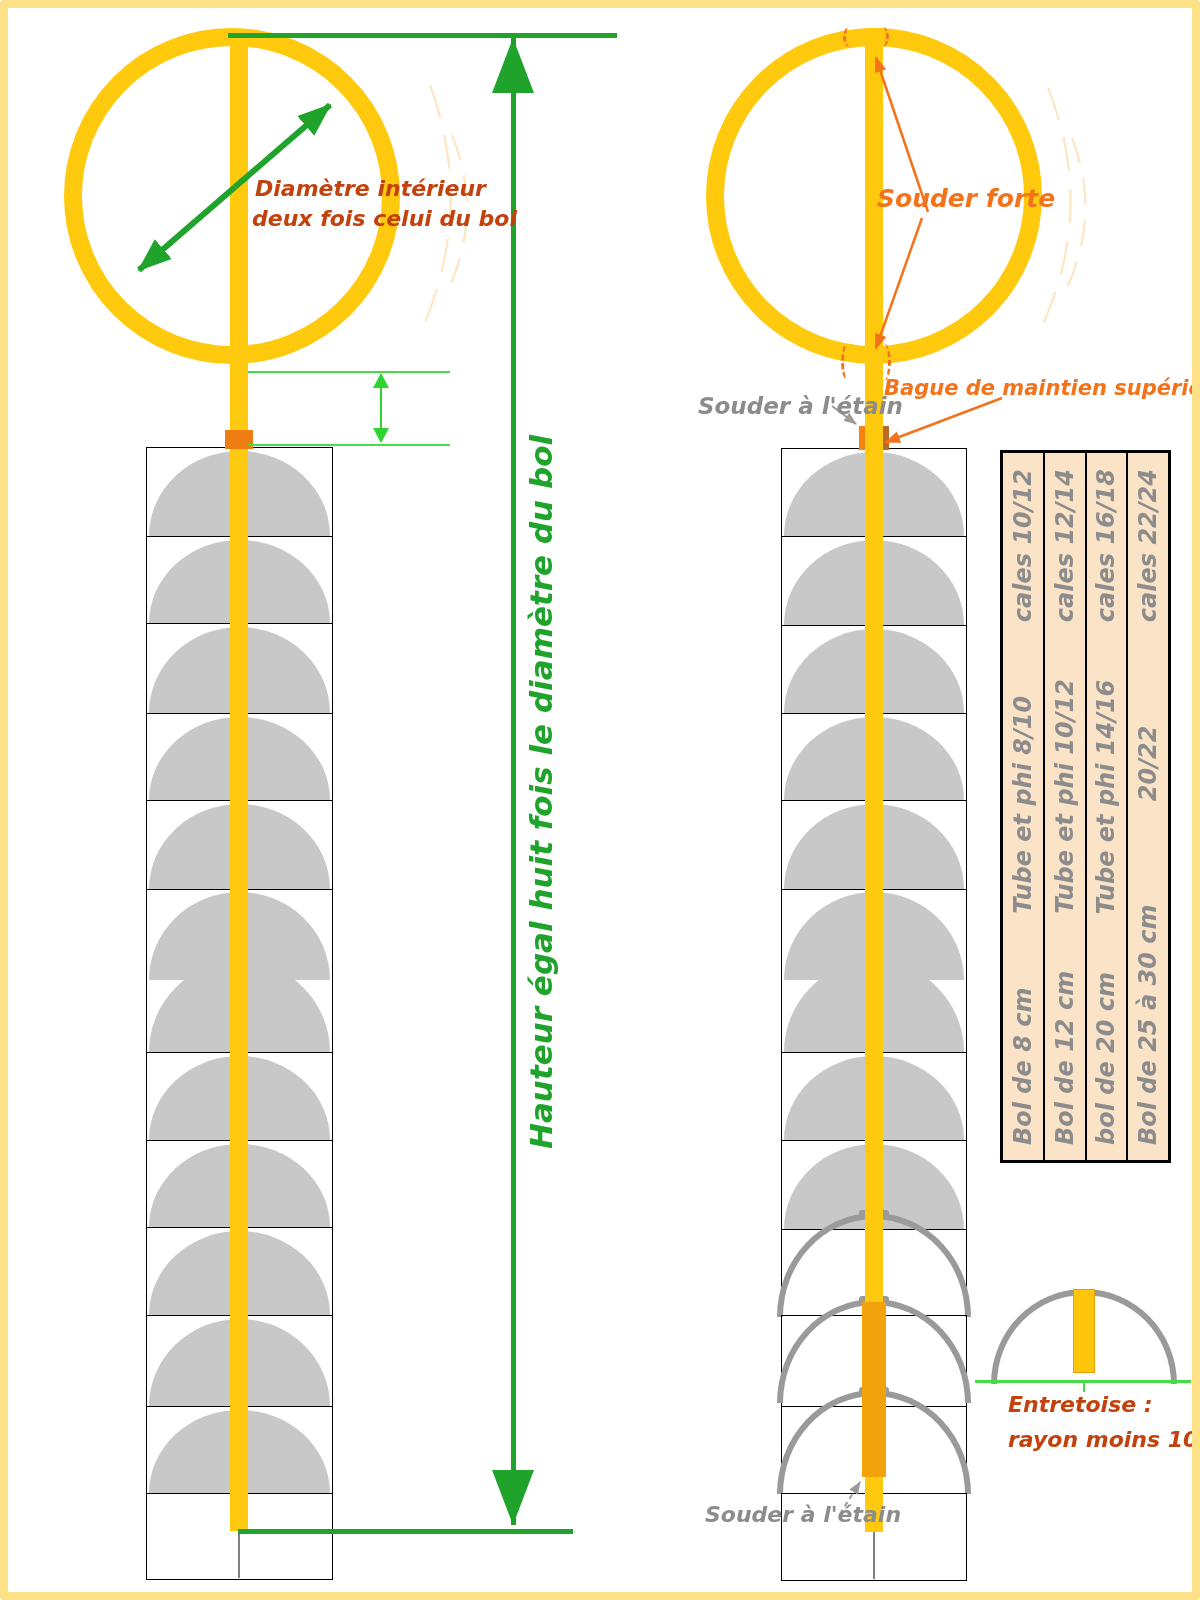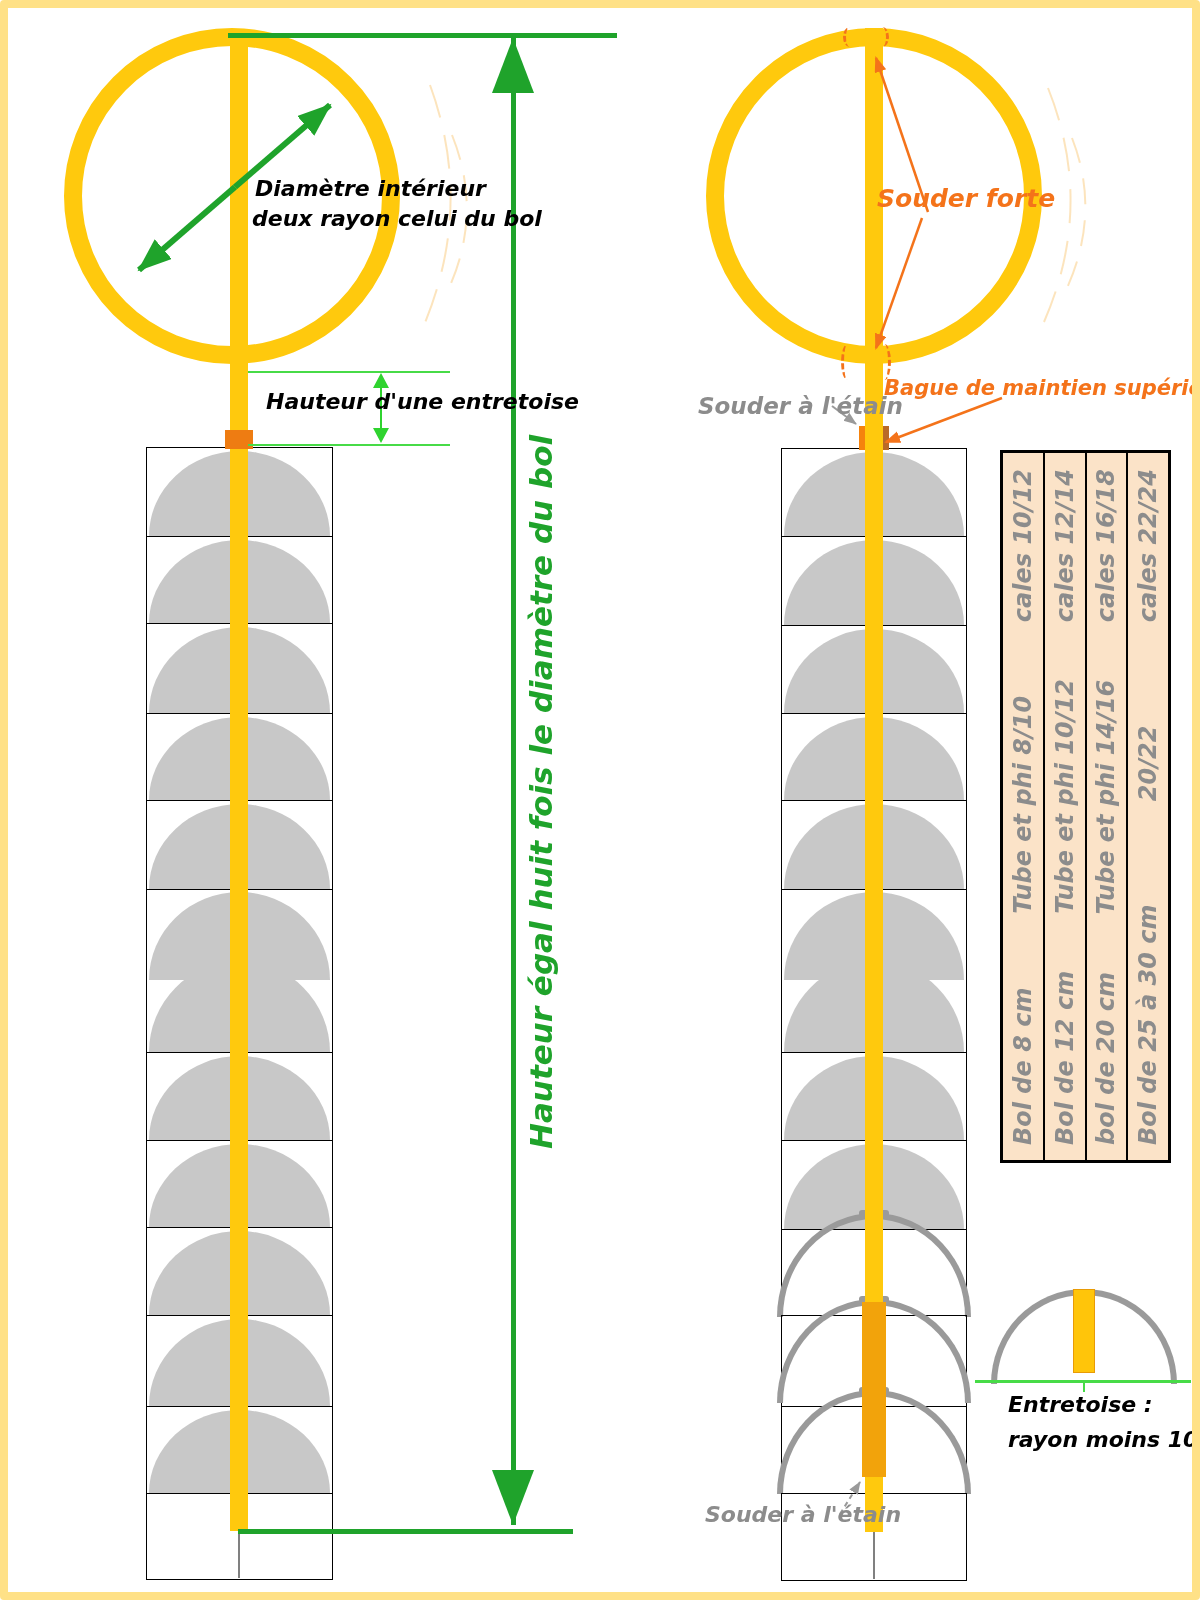--- a/index.html
+++ b/index.html
@@ -20,21 +20,21 @@
   .domeB{position:absolute;left:2px;right:2px;bottom:0;height:91px;background:#C8C8C8;border-radius:50% 50% 0 0 / 100% 100% 0 0;}
   .arc{position:absolute;left:-5px;right:-5px;top:-17px;height:104px;border:6px solid #9A9A9A;border-bottom:none;
     border-radius:50% 50% 0 0 / 100% 100% 0 0;box-sizing:border-box;}
   .arccap{position:absolute;top:-20px;left:50%;transform:translateX(-50%);width:30px;height:7px;background:#9A9A9A;border-radius:3px;}
   
   .gline{position:absolute;background:#1FA32B;z-index:8;}
   .lgline{position:absolute;background:#47DB47;z-index:8;}
   .tri{position:absolute;width:0;height:0;z-index:9;}
   
   .lab{position:absolute;font-style:italic;font-weight:600;white-space:nowrap;z-index:20;}
-  .green{color:#000000;}
+  .green{color:#c2410c;}
   .orange{color:#F4731A;}
   .gray{color:#8C8C8C;}
   .rot-green{position:absolute;transform:translate(-50%,-50%) rotate(-90deg);white-space:nowrap;
     color:#1FA32B;font-style:italic;font-weight:600;font-size:31px;z-index:20;}
   
   .jmL{position:absolute;width:10px;border-left:3px dashed #F4731A;border-radius:50%;z-index:10;}
   .jmR{position:absolute;width:10px;border-right:3px dashed #F4731A;border-radius:50%;z-index:10;}
   
   .sleeveL{position:absolute;left:225px;top:430px;width:28px;height:19px;background:#EE7C12;z-index:7;}
   .sleeveR{position:absolute;left:859px;top:426px;width:30px;height:24px;
@@ -231,22 +231,21 @@
       </div>
     </div>
   </div>
 
   <div class="miniarc"></div>
   <div class="minirect"></div>
   <div class="lgline" style="left:975px;top:1380px;width:216px;height:3px;"></div>
   <div class="lgline" style="left:1083px;top:1383px;width:2px;height:9px;"></div>
 
   <div class="lab green" style="left:255px;top:176px;font-size:22px;">Diamètre intérieur</div>
-  <div class="lab green" style="left:252px;top:206px;font-size:22px;">deux rayon celui du bol</div>
-  <div class="lab green" style="left:266px;top:389px;font-size:22px;">Hauteur d'une entretoise</div>
+  <div class="lab green" style="left:252px;top:206px;font-size:22px;">deux fois celui du bol</div>
   <div class="rot-green" style="left:541px;top:792px;">Hauteur égal huit fois le diamètre du bol</div>
 
   <div class="lab orange" style="left:877px;top:184px;font-size:25px;">Souder forte</div>
   <div class="lab gray" style="left:698px;top:393px;font-size:23px;">Souder à l'étain</div>
   <div class="lab orange" style="left:884px;top:376px;font-size:21px;">Bague de maintien supérieure</div>
   <div class="lab gray" style="left:705px;top:1502px;font-size:22px;">Souder à l'étain</div>
 
   <div class="lab green" style="left:1008px;top:1392px;font-size:22px;">Entretoise :</div>
   <div class="lab green" style="left:1008px;top:1427px;font-size:22px;">rayon moins 10 à 15 %</div>
 

